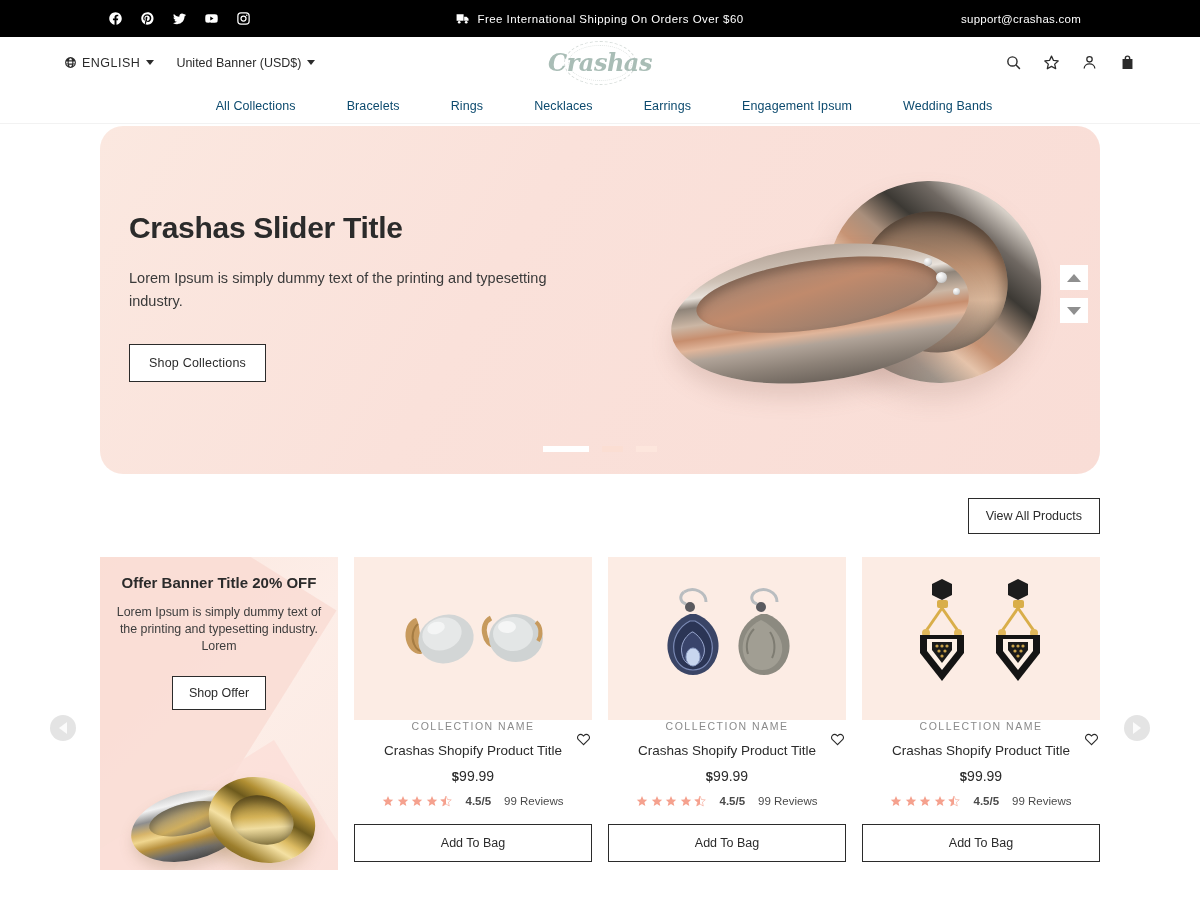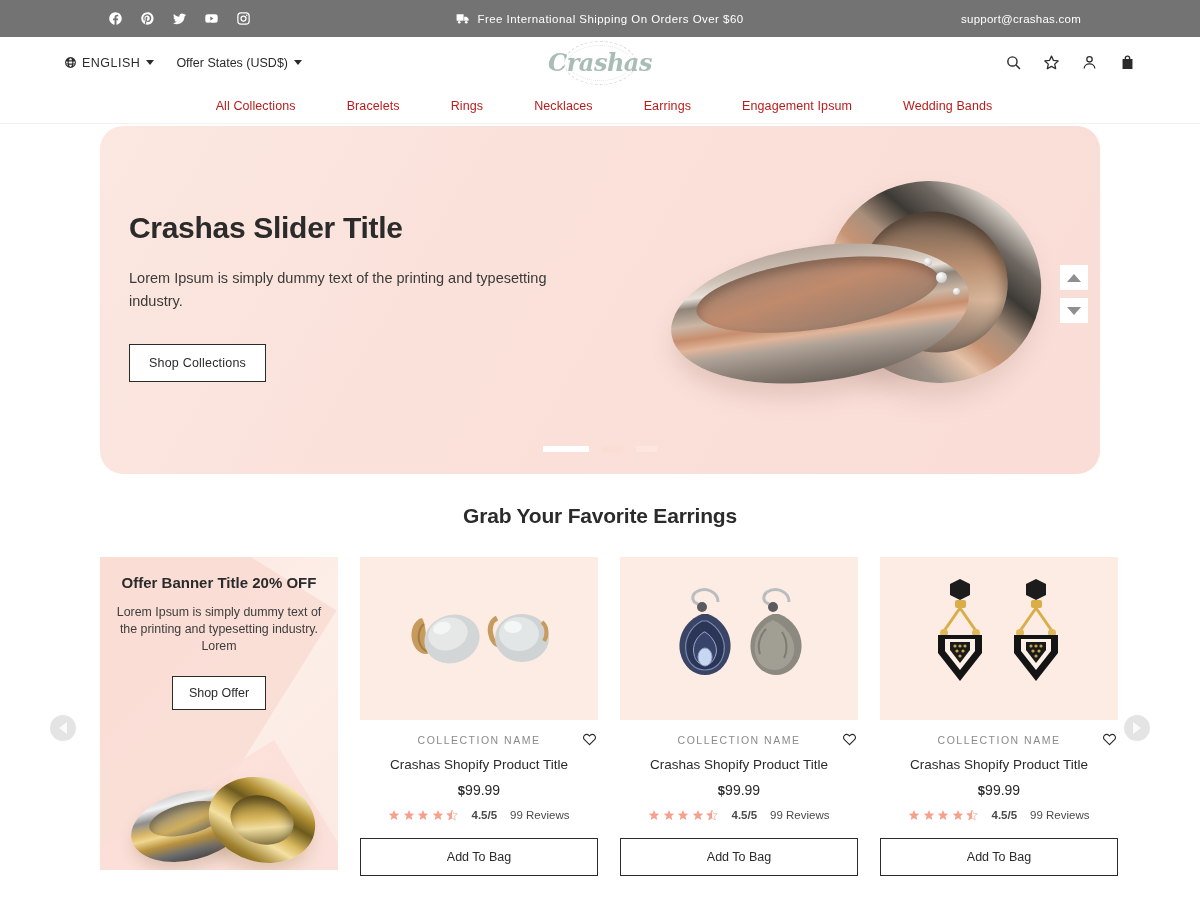--- a/index.html
+++ b/index.html
@@ -7,21 +7,21 @@
     width: 1200px; height: 900px;
     background: #ffffff;
     font-family: "Liberation Sans", sans-serif;
     color: #2b2b2b;
     overflow: hidden;
   }
 
   
   .announce {
     height: 37px;
-    background: #737373;
+    background: #000000;
     display: flex;
     align-items: center;
     padding: 0 18px;
     position: relative;
   }
   .social {
     display: flex;
     align-items: center;
     gap: 17px;
     margin-left: 90px;
@@ -128,21 +128,21 @@
     height: 36px;
     display: flex;
     align-items: center;
     justify-content: center;
     gap: 43px;
     background: #fff;
     border-bottom: 1px solid #f2f2f2;
   }
   .nav-item {
     font-size: 12.5px;
-    color: #b91c1c;
+    color: #0c4a6e;
     cursor: pointer;
     letter-spacing: 0.1px;
     margin-left: 8px;
   }
 
   
   .hero {
     margin: 2px 100px 0 100px;
     height: 348px;
     background: linear-gradient(120deg, #fbe8e0 0%, #fae1da 40%, #f9ddd6 100%);
@@ -292,21 +292,21 @@
     background: #fff;
     padding: 10px 17px;
     font-size: 12.5px;
     cursor: pointer;
   }
 
   
   .products {
     margin: 0 100px;
     display: flex;
-    gap: 22px;
+    gap: 16px;
     position: relative;
   }
   .offer-card {
     width: 238px;
     height: 313px;
     background: linear-gradient(135deg, #fbe7df 0%, #fdeee8 50%, #fbe9e2 100%);
     position: relative;
     overflow: hidden;
     flex: 0 0 auto;
   }
@@ -383,21 +383,21 @@
   }
 
   .product-card { width: 238px; flex: 0 0 auto; }
   .p-img {
     height: 163px;
     background: #fcece4;
     position: relative;
     overflow: hidden;
     display: flex; align-items: center; justify-content: center;
   }
-  .p-meta { padding-top: 14px; position: relative; text-align: center; }
+  .p-meta { position: relative; text-align: center; }
   .p-collection {
     font-size: 10.5px;
     letter-spacing: 1.5px;
     color: #8a8a8a;
   }
   .heart {
     position: absolute;
     right: 1px; top: 12px;
     width: 15px; height: 15px;
     color: #2b2b2b;
@@ -515,21 +515,21 @@
     <div class="locale lang">
       <span class="globe-icon">
         <svg width="13" height="13" viewBox="0 0 24 24" fill="currentColor">
             <path d="M12 2a10 10 0 1 0 0 20 10 10 0 0 0 0-20zm0 2c1.2 0 2.3 1.7 2.8 4H9.2C9.7 5.7 10.8 4 12 4zM7.2 6A8 8 0 0 0 4.6 9H7c.1-1.1.3-2.1.6-3zM12 20c-1.2 0-2.3-1.7-2.8-4h5.6c-.5 2.3-1.6 4-2.8 4zm-3.2-6a18 18 0 0 1 0-4h6.4a18 18 0 0 1 0 4H8.8zM4.3 14a8 8 0 0 1 0-4h2.4a20 20 0 0 0 0 4H4.3zm13 0a20 20 0 0 0 0-4h2.4a8 8 0 0 1 0 4h-2.4zM16.4 6c.3.9.5 1.9.6 3h2.4A8 8 0 0 0 16.4 6zM7 15c-.1 1.1-.3 2.1-.6 3A8 8 0 0 1 4.6 15H7zm10 0h2.4a8 8 0 0 1-2.6 3c.3-.9.5-1.9.6-3z"></path>
           </svg>
       </span>
       <span>ENGLISH</span>
       <span class="caret"></span>
     </div>
     <div class="locale">
-      <span>Offer States (USD$)</span>
+      <span>United Banner (USD$)</span>
       <span class="caret"></span>
     </div>
   </div>
 
   <div class="logo-wrap">
     <span class="logo-stamp"></span>
     <span class="logo-text">Crashas</span>
   </div>
 
   <div class="header-icons">
@@ -593,21 +593,21 @@
   </div>
 
   <div class="hero-dots">
     <span class="dot active"></span>
     <span class="dot idle"></span>
     <span class="dot idle idle2"></span>
   </div>
 </div>
 
 <div class="section-head">
-  <div class="section-title">Grab Your Favorite Earrings</div>
+  <div class="view-all">View All Products</div>
 </div>
 
 <div class="products">
 
   <div class="carousel-arrow left">
     <span class="ca-tri-l"></span>
   </div>
   <div class="carousel-arrow right">
     <span class="ca-tri-r"></span>
   </div>

